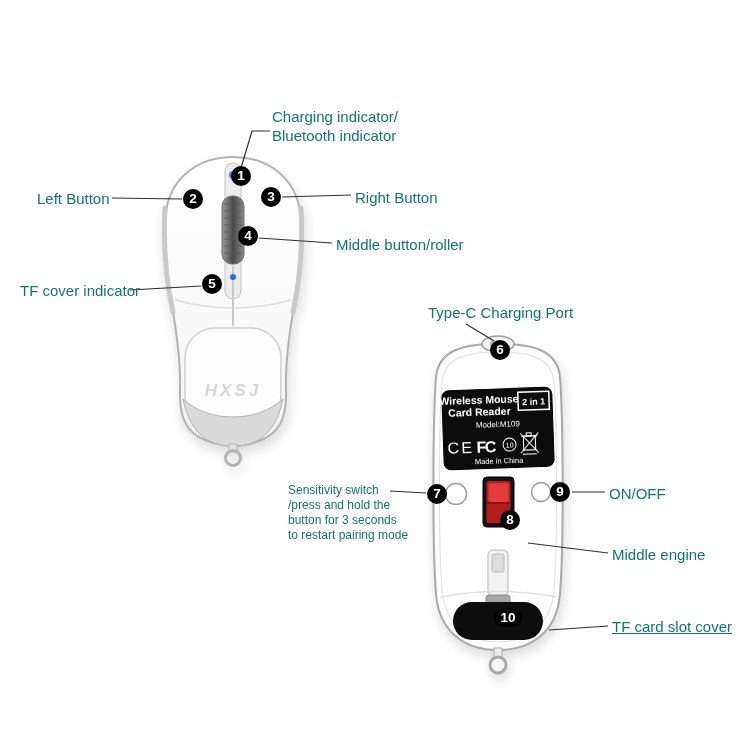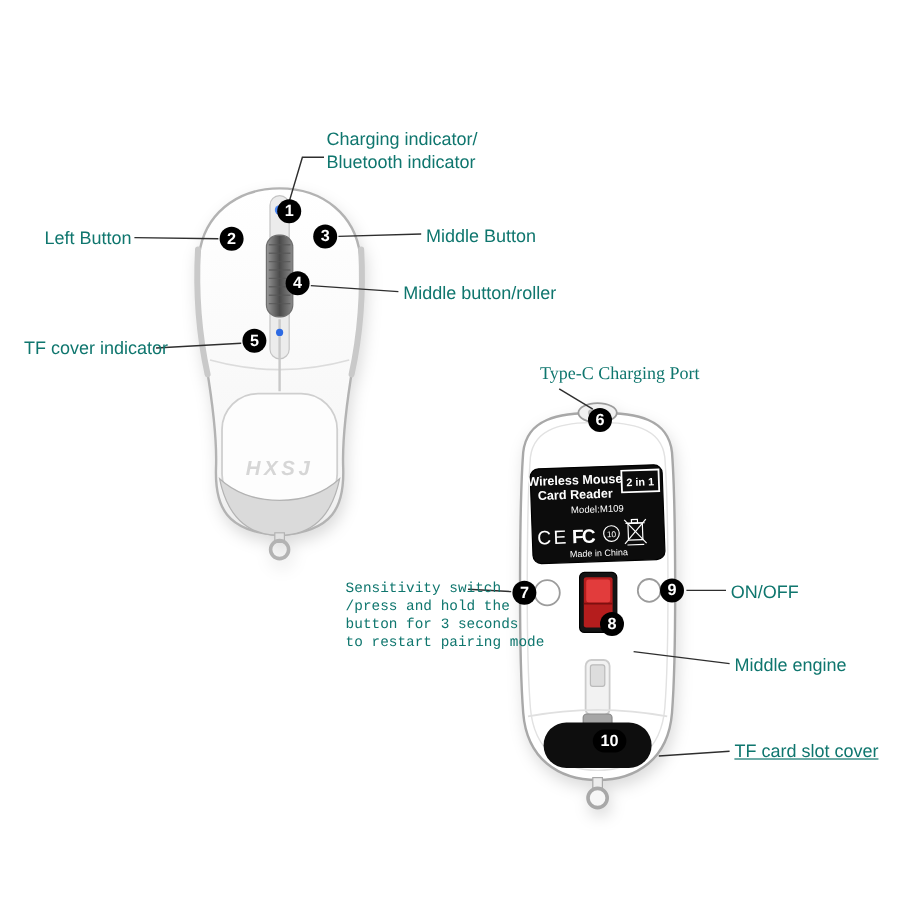--- a/index.html
+++ b/index.html
@@ -133,25 +133,25 @@
   <div class="badge" style="left:202px; top:274px;">5</div>
   <div class="badge" style="left:490px; top:340px;">6</div>
   <div class="badge" style="left:427px; top:484px;">7</div>
   <div class="badge" style="left:500px; top:510px;">8</div>
   <div class="badge" style="left:550px; top:482px;">9</div>
   <div class="badge wide" style="left:494px; top:608px;">10</div>
 
   <div class="lbl" style="left:272px; top:107px;">Charging indicator/
 Bluetooth indicator</div>
   <div class="lbl" style="left:37px;  top:189px;">Left Button</div>
-  <div class="lbl" style="left:355px; top:188px;">Middle Button</div>
+  <div class="lbl" style="left:355px; top:188px;">Right Button</div>
   <div class="lbl" style="left:336px; top:235px;">Middle button/roller</div>
   <div class="lbl" style="left:20px;  top:281px;">TF cover indicator</div>
-  <div class="lbl" style="left:450px; top:303px;font-family:Liberation Serif, serif;">Type-C Charging Port</div>
-  <div class="lbl small" style="left:288px; top:483px;font-family:Liberation Mono, monospace;">Sensitivity switch
+  <div class="lbl" style="left:428px; top:303px;">Type-C Charging Port</div>
+  <div class="lbl small" style="left:288px; top:483px;">Sensitivity switch
 /press and hold the
 button for 3 seconds
 to restart pairing mode</div>
   <div class="lbl" style="left:612px; top:545px;">Middle engine</div>
   <div class="lbl" style="left:609px; top:484px;">ON/OFF</div>
   <div class="lbl" style="left:612px; top:617px;text-decoration:underline;">TF card slot cover</div>
 
 </div>
 
 </body></html>

